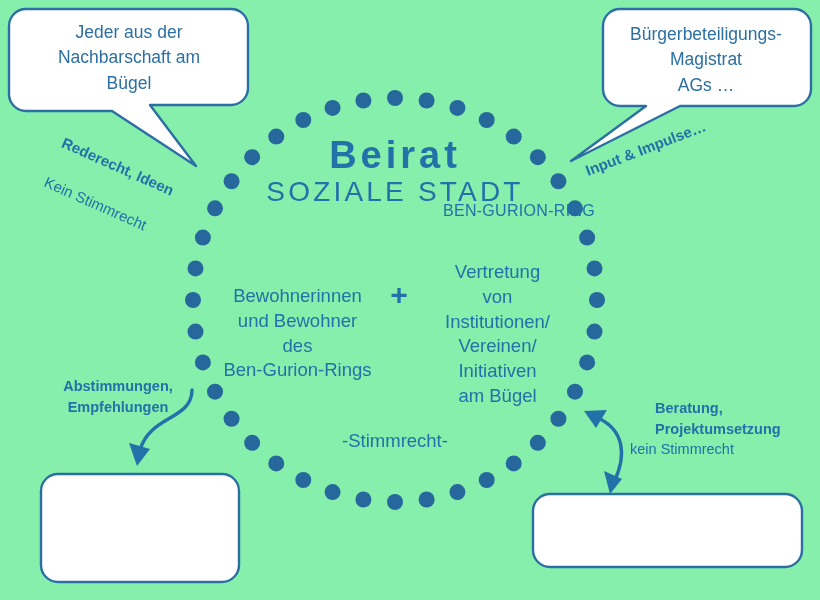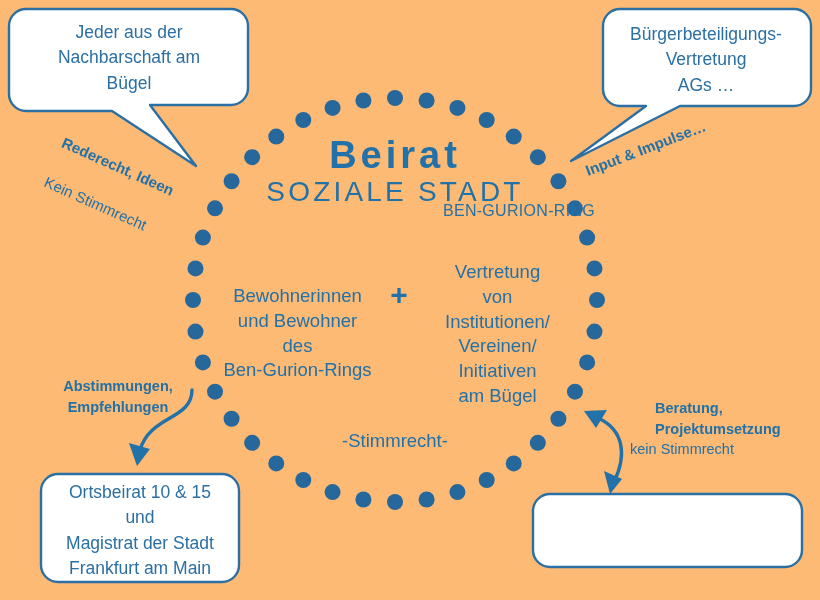--- a/index.html
+++ b/index.html
@@ -7,21 +7,21 @@
     padding: 0;
     background: #ffffff;
   }
   body {
     font-family: "Liberation Sans", sans-serif;
   }
   #stage {
     position: relative;
     width: 820px;
     height: 600px;
-    background: #fdba74;
+    background: #86efac;
     overflow: hidden;
   }
   .svg-layer {
     position: absolute;
     left: 0;
     top: 0;
     width: 820px;
     height: 600px;
   }
   
@@ -263,21 +263,21 @@
     <path d="M598,418 C624,430 627,455 614,482" fill="none" stroke="#2271a8" stroke-width="3.4" stroke-linecap="round"></path>
     <path d="M584,411 L607,410 L596,428 Z" fill="#2271a8"></path>
     <path d="M610,494 L604,471 L622,479 Z" fill="#2271a8"></path>
   </svg>
 
   <div id="bubble-tl-text">Jeder aus der
 Nachbarschaft am
 Bügel</div>
 
   <div id="bubble-tr-text">Bürgerbeteiligungs-
-Vertretung
+Magistrat
 AGs …</div>
 
   <div class="rot-label" id="lbl-rederecht">
     <span class="b">Rederecht, Ideen</span>
     <span class="n">Kein Stimmrecht</span>
   </div>
 
   <div class="rot-label" id="lbl-input">Input &amp; Impulse…</div>
 
   <div id="beirat-word">Beirat</div>
@@ -293,24 +293,20 @@
   <div id="col-right">Vertretung
 von
 Institutionen/
 Vereinen/
 Initiativen
 am Bügel</div>
 
   <div id="lbl-abstimmungen">Abstimmungen,
 Empfehlungen</div>
 
-  <div id="box-bl-text">Ortsbeirat 10 &amp; 15
-und
-Magistrat der Stadt
-Frankfurt am Main</div>
 
   <div id="lbl-beratung">
     <span class="b">Beratung,</span>
     <span class="b">Projektumsetzung</span>
     <span class="n">kein Stimmrecht</span>
   </div>
 
 
 </div>
 

